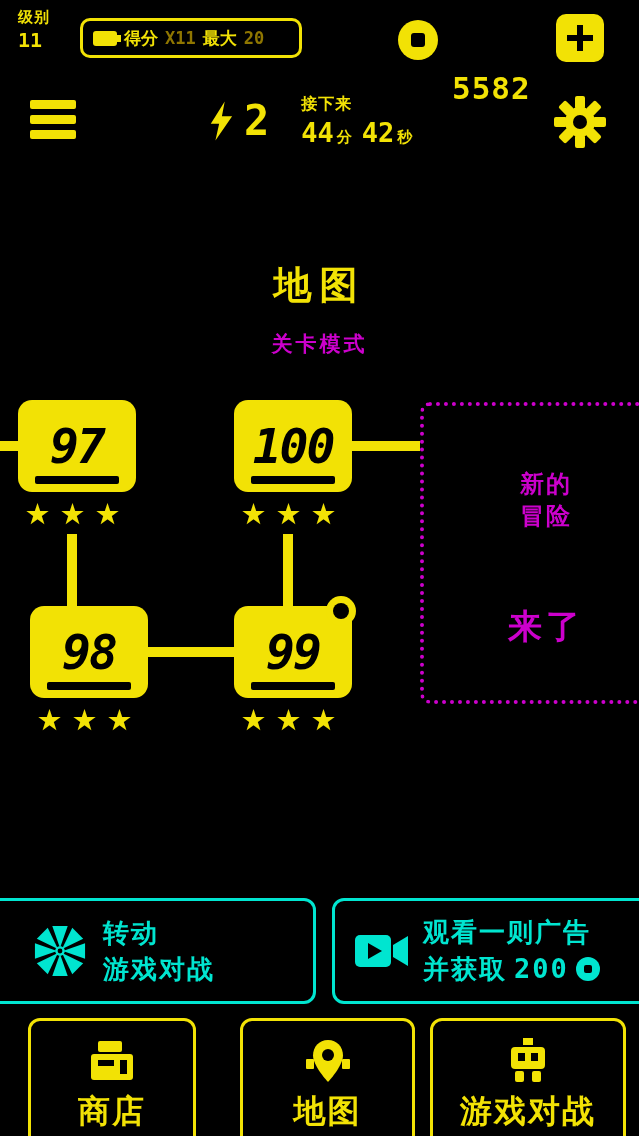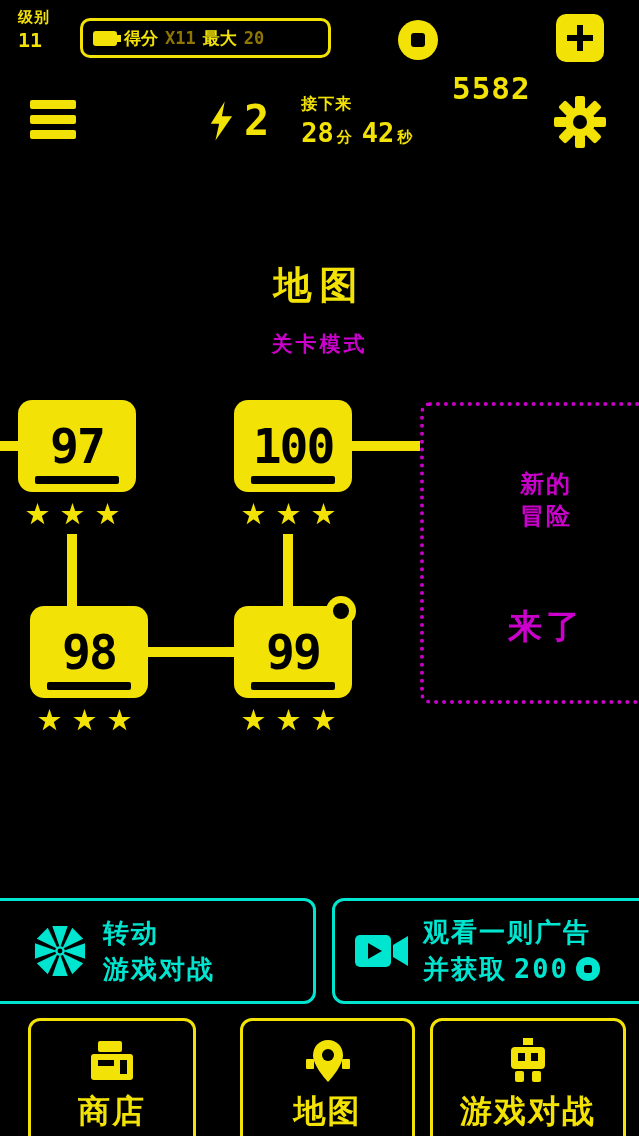--- a/index.html
+++ b/index.html
@@ -11,21 +11,21 @@
   *{box-sizing:border-box;}
   body{margin:0;background:#000;}
   .screen{position:relative;width:639px;height:1136px;background:#000;overflow:hidden;
           font-family:"Liberation Sans","DejaVu Sans",sans-serif;}
   .mono{font-family:"DejaVu Sans Mono","Liberation Mono",monospace;}
 
   
   .level-block{position:absolute;left:18px;top:8px;color:var(--yellow);}
   .level-label{font-size:15px;font-weight:700;letter-spacing:1px;}
   .level-value{font-size:20px;font-weight:800;line-height:1;margin-top:3px;}
-  .score-pill{position:absolute;left:80px;top:18px;height:40px;width:251px;border:3px solid var(--yellow);
+  .score-pill{position:absolute;left:80px;top:18px;height:40px;width:222px;border:3px solid var(--yellow);
               border-radius:10px;display:flex;align-items:center;padding:0 10px;gap:7px;}
   .battery{position:relative;width:24px;height:15px;background:var(--yellow);border-radius:3px;flex:0 0 auto;}
   .battery:after{content:"";position:absolute;right:-4px;top:4px;width:4px;height:7px;background:var(--yellow);}
   .pill-label{color:var(--yellow);font-size:17px;font-weight:700;white-space:nowrap;}
   .pill-value{color:var(--dim);font-size:17px;font-weight:800;white-space:nowrap;}
 
   .coin-lg{position:absolute;left:398px;top:20px;width:40px;height:40px;border-radius:50%;background:var(--yellow);}
   .coin-lg .coin-hole{position:absolute;left:13px;top:13px;width:14px;height:14px;background:#000;border-radius:3px;}
   .coin-count{position:absolute;left:452px;top:22px;color:var(--yellow);font-size:31px;font-weight:800;letter-spacing:1px;margin-top:48px;}
   .plus-btn{position:absolute;left:556px;top:14px;width:48px;height:48px;background:var(--yellow);border-radius:10px;cursor:pointer;}
@@ -47,21 +47,21 @@
 
   
   .map-title{position:absolute;left:0;top:260px;width:100%;text-align:center;color:var(--yellow);
              font-size:38px;font-weight:800;letter-spacing:8px;}
   .map-subtitle{position:absolute;left:0;top:330px;width:100%;text-align:center;color:var(--magenta);
                 font-size:21px;font-weight:700;letter-spacing:3px;}
 
   
   .node{position:absolute;width:118px;height:92px;background:var(--yellow);border-radius:14px;cursor:pointer;}
   .node-num{display:flex;align-items:center;justify-content:center;height:100%;padding-bottom:0;color:#000;
-            font-size:48px;font-weight:800;font-family:"DejaVu Sans Mono","Liberation Mono",monospace;letter-spacing:-2px;}
+            font-size:48px;font-weight:800;font-family:"DejaVu Sans Mono","Liberation Mono",monospace;letter-spacing:-2px;font-style:italic;}
   .node-slit{position:absolute;left:17px;bottom:8px;width:84px;height:8px;background:#000;border-radius:2px;}
   .stars{position:absolute;width:118px;text-align:center;color:var(--yellow);font-size:29px;letter-spacing:9px;}
   .badge{position:absolute;width:30px;height:30px;background:var(--yellow);border-radius:50%;right:-4px;top:-10px;}
   .badge-dot{position:absolute;left:7px;top:7px;width:16px;height:16px;background:#000;border-radius:50%;}
   .conn{position:absolute;background:var(--yellow);}
 
   .coming-box{position:absolute;left:420px;top:402px;width:252px;height:302px;border:4px dotted var(--magenta);
               border-radius:10px;color:var(--magenta);text-align:center;}
   .coming-l12{position:absolute;top:62px;width:100%;font-size:24px;font-weight:700;line-height:1.35;letter-spacing:2px;}
   .coming-l3{position:absolute;top:198px;width:100%;font-size:34px;font-weight:700;letter-spacing:4px;}
@@ -120,21 +120,21 @@
   </div>
 
   <div class="status-center">
     <svg width="26" height="42" viewBox="0 0 28 42">
       <polygon points="18,0 3,24 12,24 8,42 26,16 15,16" fill="#F2E205"></polygon>
     </svg>
     <div class="energy-value mono">2</div>
     <div class="next-block">
       <div class="next-label">接下来</div>
       <div class="time-row">
-        <span class="time-num mono">28</span>
+        <span class="time-num mono">44</span>
         <span class="time-unit">分</span>
         <span class="time-num mono">42</span>
         <span class="time-unit">秒</span>
       </div>
     </div>
   </div>
 
   <div class="gear">
     <svg width="52" height="52" viewBox="-26 -26 52 52">
       <g fill="#F2E205">

